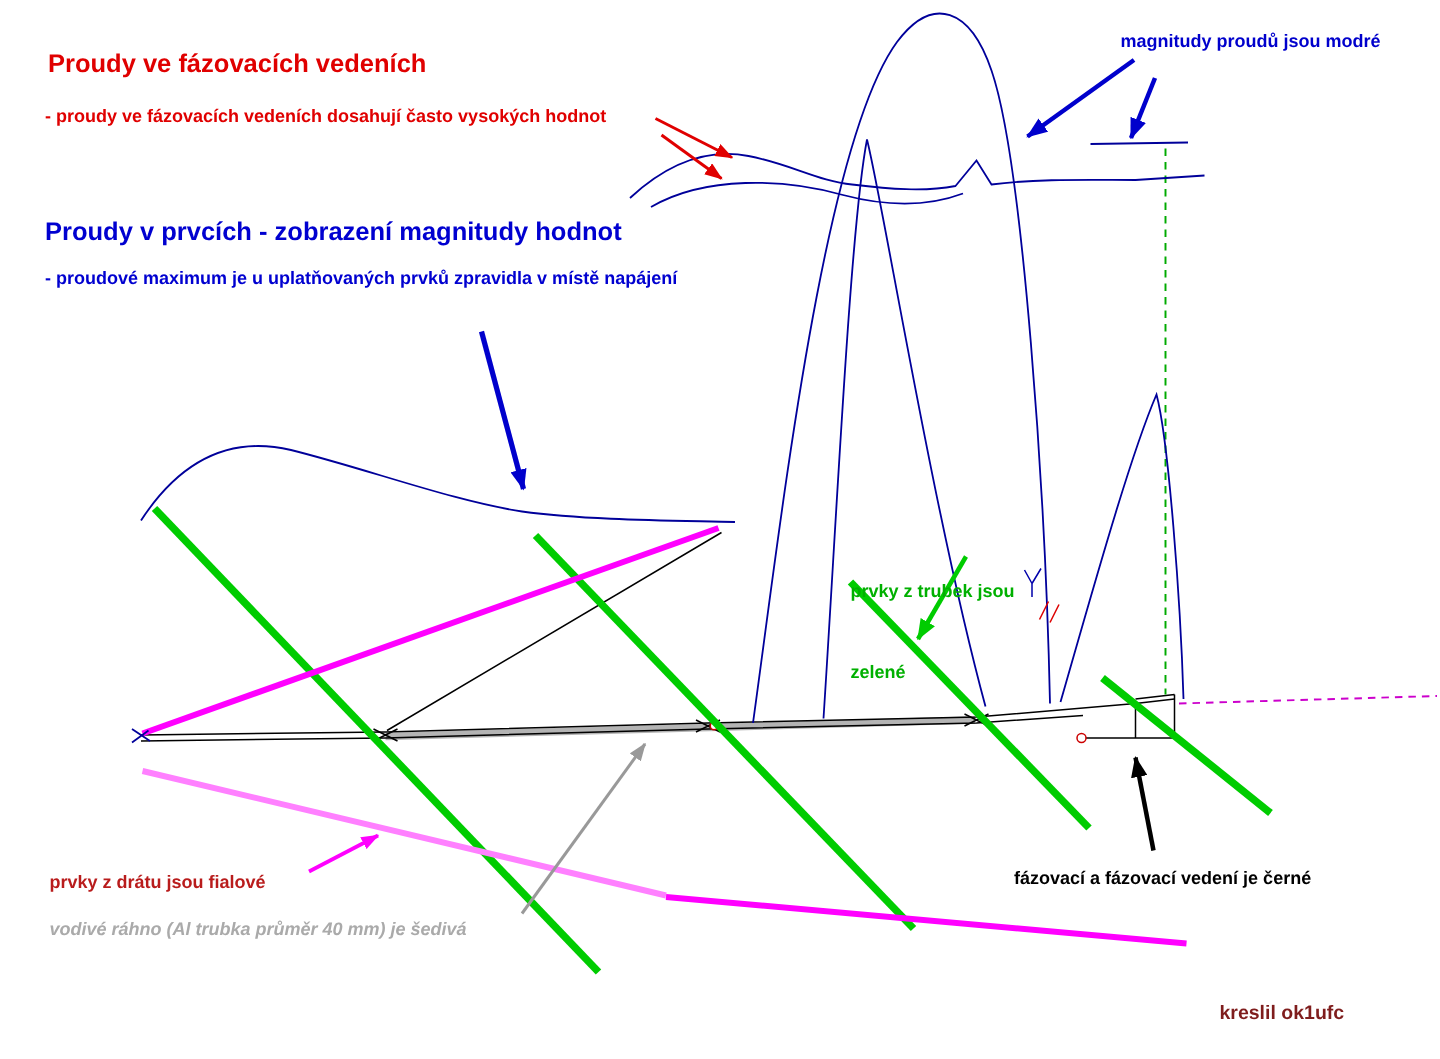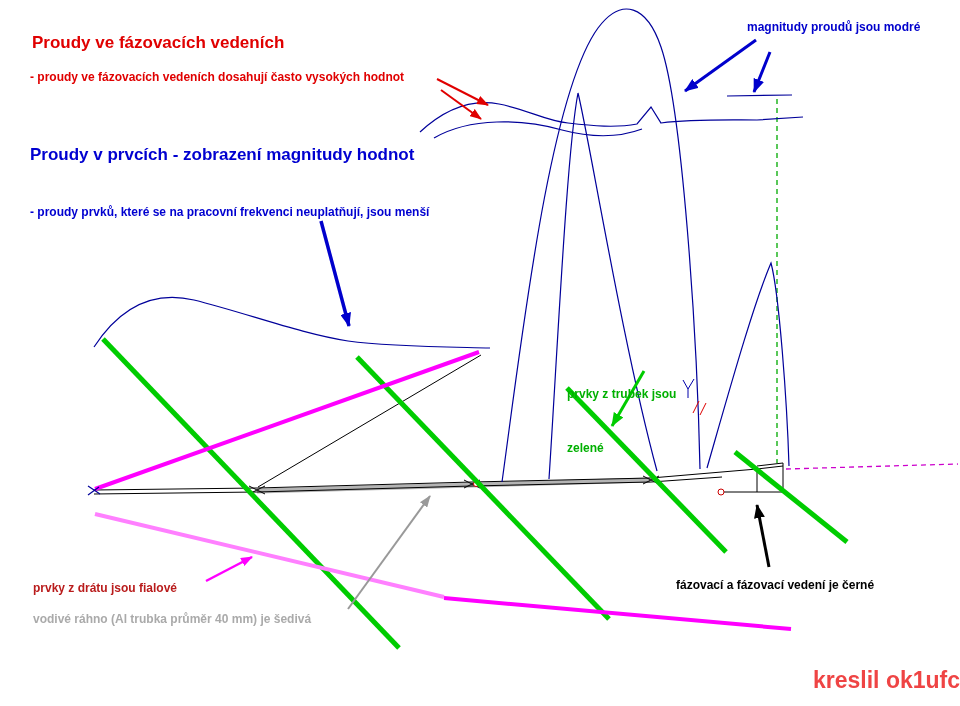--- a/index.html
+++ b/index.html
@@ -14,24 +14,24 @@
   .lbl { position:absolute; z-index:2; font-weight:bold; white-space:nowrap; }
   .red-title   { left:32px;  top:33px;  font-size:17px; color:#e00000; }
   .red-note    { left:30px;  top:70px;  font-size:12px; color:#e00000; }
   .blue-title  { left:30px;  top:145px; font-size:17px; color:#0000d0; }
   .blue-note1  { left:30px;  top:178px; font-size:12px; color:#0000d0; }
   .blue-note2  { left:30px;  top:205px; font-size:12px; color:#0000d0; }
   .magn-lbl    { left:747px; top:20px;  font-size:12px; color:#0000cc; }
   .tube-lbl    { left:567px; top:348px; font-size:12px; color:#00b000; line-height:15px; }
   .tube-lbl span { display:block;margin-top:39px; }
   .wire-lbl    { left:33px;  top:581px; font-size:12px; color:#b91c1c; }
-  .boom-lbl    { left:33px;  top:612px; font-size:12px; color:#aaaaaa; }
+  .boom-lbl    { left:33px;  top:612px; font-size:12px; color:#aaaaaa;font-style:italic; }
   .feed-lbl    { left:676px; top:578px; font-size:12px; color:#000000; }
   .caption     { left:30px;  top:644px; font-size:16px; color:#000000; white-space:pre; }
-  .credit      { left:813px; top:667px; font-size:23px; color:#ef4444; }
+  .credit      { left:813px; top:667px; font-size:13px; color:#7f1d1d; }
 </style>
 </head>
 <body>
 
 <div class="canvas">
 
   <svg class="drawing" width="960" height="706" viewBox="0 0 960 706">
     <defs>
       <marker id="ah-red" markerUnits="userSpaceOnUse" markerWidth="12" markerHeight="9" refX="11" refY="4.5" orient="auto">
         <path d="M0,0 L12,4.5 L0,9 Z" fill="#e00000"></path>
@@ -106,21 +106,21 @@
       <line x1="644" y1="371" x2="612" y2="426" stroke="#00cc00" stroke-width="3" marker-end="url(#ah-green)"></line>
       <line x1="769" y1="567" x2="757" y2="505" stroke="#000000" stroke-width="3" marker-end="url(#ah-black)"></line>
       <line x1="206" y1="581" x2="252" y2="557" stroke="#ff00ff" stroke-width="2.5" marker-end="url(#ah-magenta)"></line>
       <line x1="348" y1="609" x2="430" y2="496" stroke="#999999" stroke-width="2" marker-end="url(#ah-gray)"></line>
     </g>
   </svg>
 
   <div class="lbl red-title">Proudy ve fázovacích vedeních</div>
   <div class="lbl red-note">- proudy ve fázovacích vedeních dosahují často vysokých hodnot</div>
   <div class="lbl blue-title">Proudy v prvcích - zobrazení magnitudy hodnot</div>
-  <div class="lbl blue-note2">- proudy prvků, které se na pracovní frekvenci neuplatňují, jsou menší</div>
+  <div class="lbl blue-note1">- proudové maximum je u uplatňovaných prvků zpravidla v místě napájení</div>
 
   <div class="lbl magn-lbl">magnitudy proudů jsou modré</div>
 
   <div class="lbl tube-lbl">
     <span>prvky z trubek jsou</span>
     <span>zelené</span>
   </div>
 
   <div class="lbl wire-lbl">prvky z drátu jsou fialové</div>
   <div class="lbl boom-lbl">vodivé ráhno (Al trubka průměr 40 mm) je šedivá</div>

